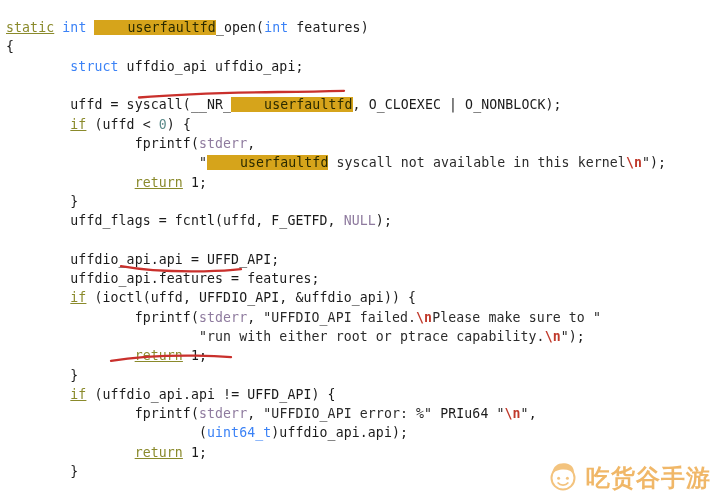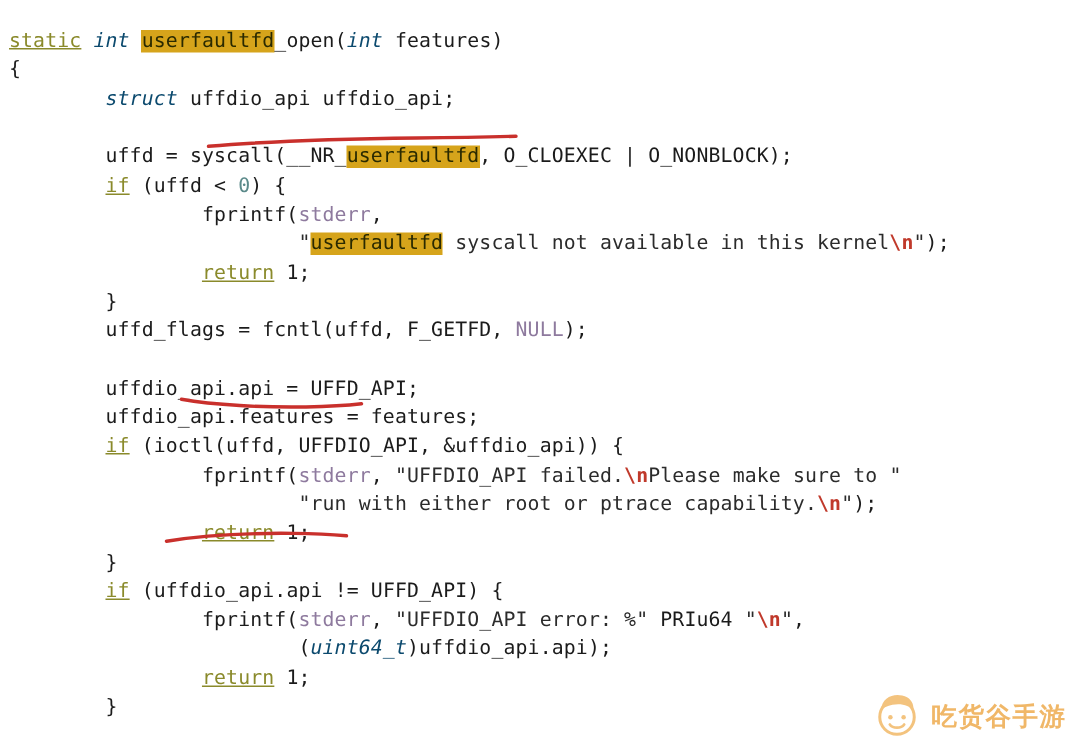--- a/index.html
+++ b/index.html
@@ -26,26 +26,26 @@
     font-size: 13.2px;
     line-height: 19.3px;
     white-space: pre;
     color: #1b1b1b;
     letter-spacing: 0.1px;
   }
   .ln { display: block; height: 19.3px; }
 
   
   .kw      { color: #8a8a2b; text-decoration: underline; }   
-  .kw2     { color: #0c4a6e; font-style: italic; }
+  .kw2     { color: #3b82f6; }
   .num     { color: #5b8a8a; }
   .ident-p { color: #8e7a9e; }   
   .str     { color: #2b2b2b; }
   .esc     { color: #c0392b; font-weight: bold; }
-  .hl      { background: #d6a41b; color: #2a2a00; }
+  .hl      { background: #d6a41b; color: #2a2a00; padding-left: 33px; }
 
   
   .underline {
     position: absolute;
     height: 8px;
     pointer-events: none;
   }
   .underline svg { display: block; overflow: visible; }
 
   
@@ -53,21 +53,21 @@
     position: absolute;
     right: 6px;
     bottom: 2px;
     display: flex;
     align-items: center;
     gap: 5px;
     opacity: 0.95;
   }
   #watermark .wm-text {
     font-family: "DejaVu Sans", "Liberation Sans", sans-serif;
-    font-size: 17px;
+    font-size: 24px;
     font-weight: bold;
     color: #f0b460;
     letter-spacing: 1px;
     line-height: 1;
   }
 </style>
 </head>
 <body>
 
 <div id="screen">

